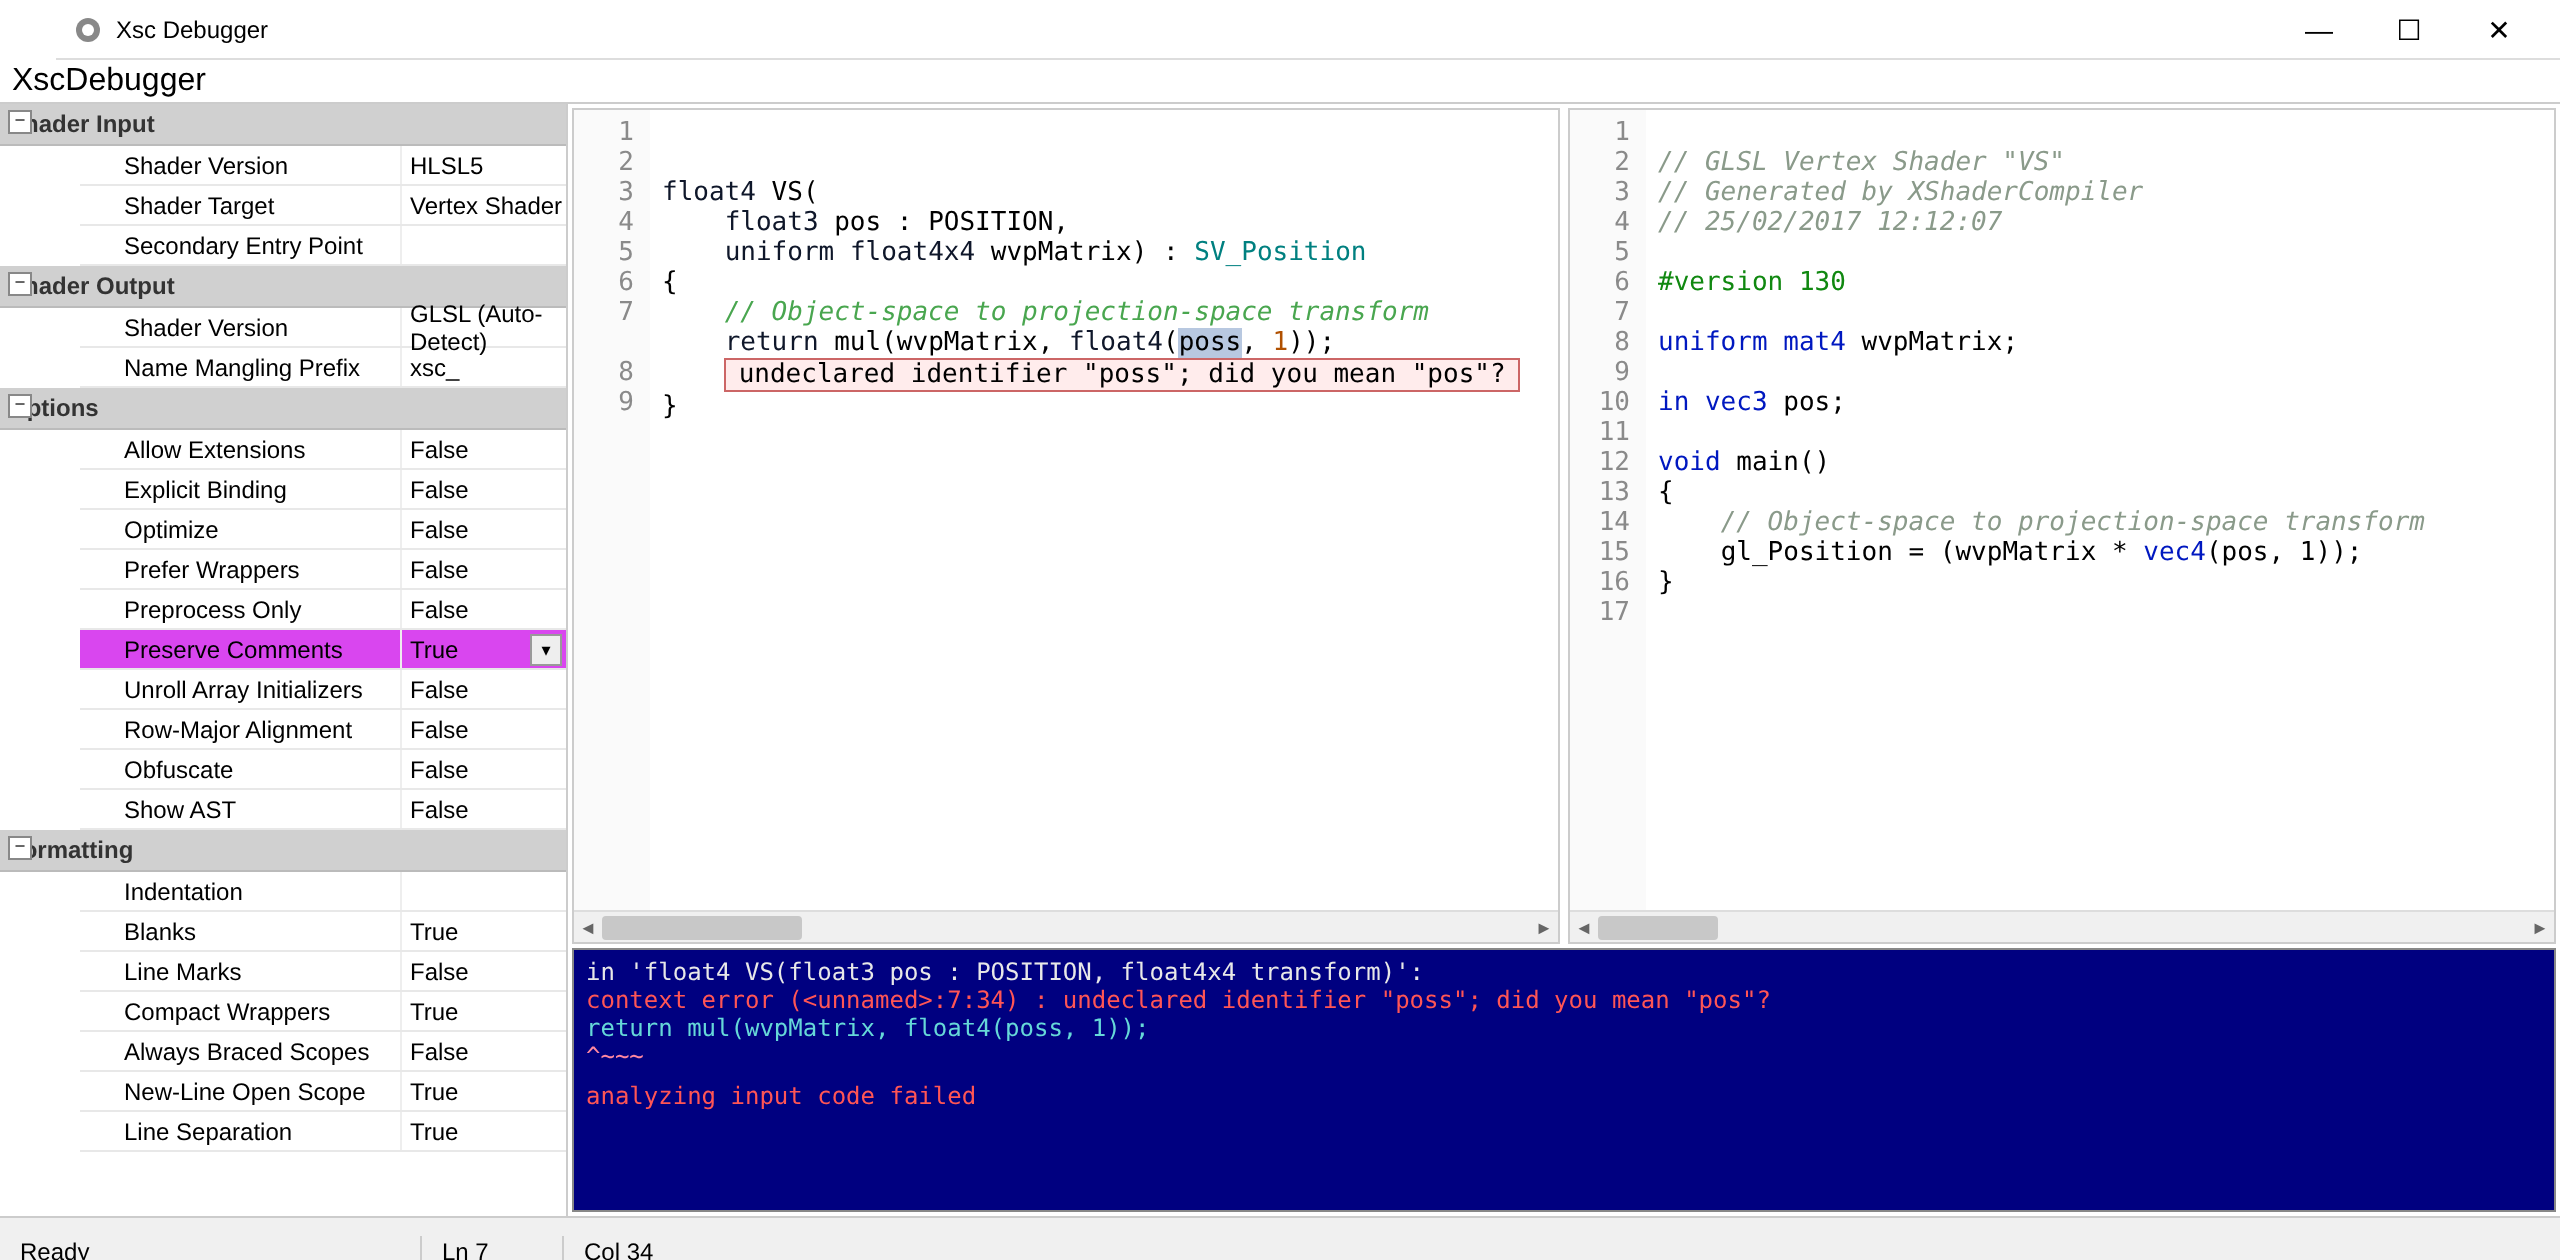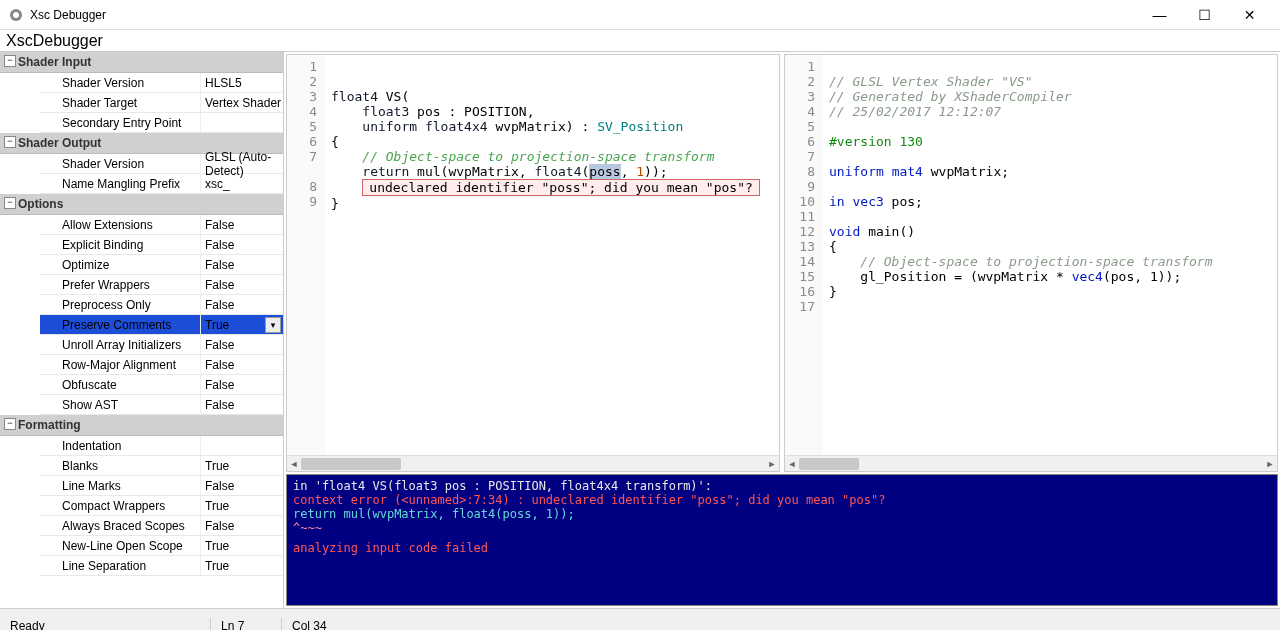--- a/index.html
+++ b/index.html
@@ -1,29 +1,29 @@
 <!DOCTYPE html>
 <html><head>
 <meta charset="utf-8">
 <style>
 * { box-sizing: border-box; margin: 0; padding: 0; }
 body { font-family: "Segoe UI", Tahoma, sans-serif; font-size: 12px; background: #fff; overflow: hidden; }
-.titlebar { height: 30px; display: flex; align-items: center; padding: 0 8px; background: #fff; border-bottom: 1px solid #ddd; }
+.titlebar { height: 30px; display: flex; align-items: center; padding: 0 8px; background: #fff; border-bottom: 1px solid #ddd; margin-left: 28px; }
 .titlebar .icon { width: 16px; height: 16px; margin-right: 6px; display:inline-block; }
 .titlebar .title { flex: 1; font-size: 12px; }
 .titlebar .winbtns { display: flex; }
 .titlebar .winbtn { width: 45px; height: 28px; display: flex; align-items: center; justify-content: center; font-family: sans-serif; font-size: 14px; }
 .menubar { height: 22px; padding: 2px 6px; font-size: 16px; border-bottom: 1px solid #ccc; }
 .main { display: flex; height: calc(630px - 30px - 22px - 22px); }
 .sidebar { width: 284px; border-right: 1px solid #ccc; overflow-y: auto; background: #fff; }
-.group-header { background: #d0d0d0; padding: 3px 6px 3px 18px; font-weight: 600; color: #333; position: relative; border-bottom:1px solid #bbb;}
+.group-header { background: #d0d0d0; padding: 3px 6px 3px 4px; font-weight: 600; color: #333; position: relative; border-bottom:1px solid #bbb;}
 .group-header::before { content: "▢"; position: absolute; left: 4px; top: 3px; font-size: 9px; color: #666; width:10px; height:10px; border:1px solid #888; background:#fff; line-height:8px; text-align:center;}
 .group-header::before { content: "−"; }
 .prop-row { display: flex; border-bottom: 1px solid #e8e8e8; height: 20px; align-items: center; margin-left: 40px; }
-.prop-row.selected { background: #1d4ed8; }
+.prop-row.selected { background: #d946ef; }
 .prop-label { width: 160px; padding-left: 22px; font-size: 12px; }
 .prop-value { flex: 1; padding-left: 4px; font-size: 12px; border-left: 1px solid #eee; height: 100%; display: flex; align-items: center; position:relative;}
 .prop-value .dd { position:absolute; right:2px; width:16px; height:16px; border:1px solid #999; background:#eee; text-align:center; line-height:14px; font-size:9px;}
 .editors { flex: 1; display: flex; flex-direction: column; }
 .editor-row { flex: 1; display: flex; min-height: 0; }
 .editor-pane { border: 1px solid #ccc; margin: 2px; display: flex; flex-direction: column; background: #fff; min-width: 0; }
 .editor-pane.left { flex: 1; }
 .editor-pane.right { flex: 1; }
 .code-area { flex: 1; display: flex; font-family: Consolas, monospace; font-size: 13px; overflow: hidden; }
 .gutter { background: #fafafa; color: #8a8a8a; text-align: right; padding: 4px 8px 4px 4px; min-width: 38px; white-space: pre; }

